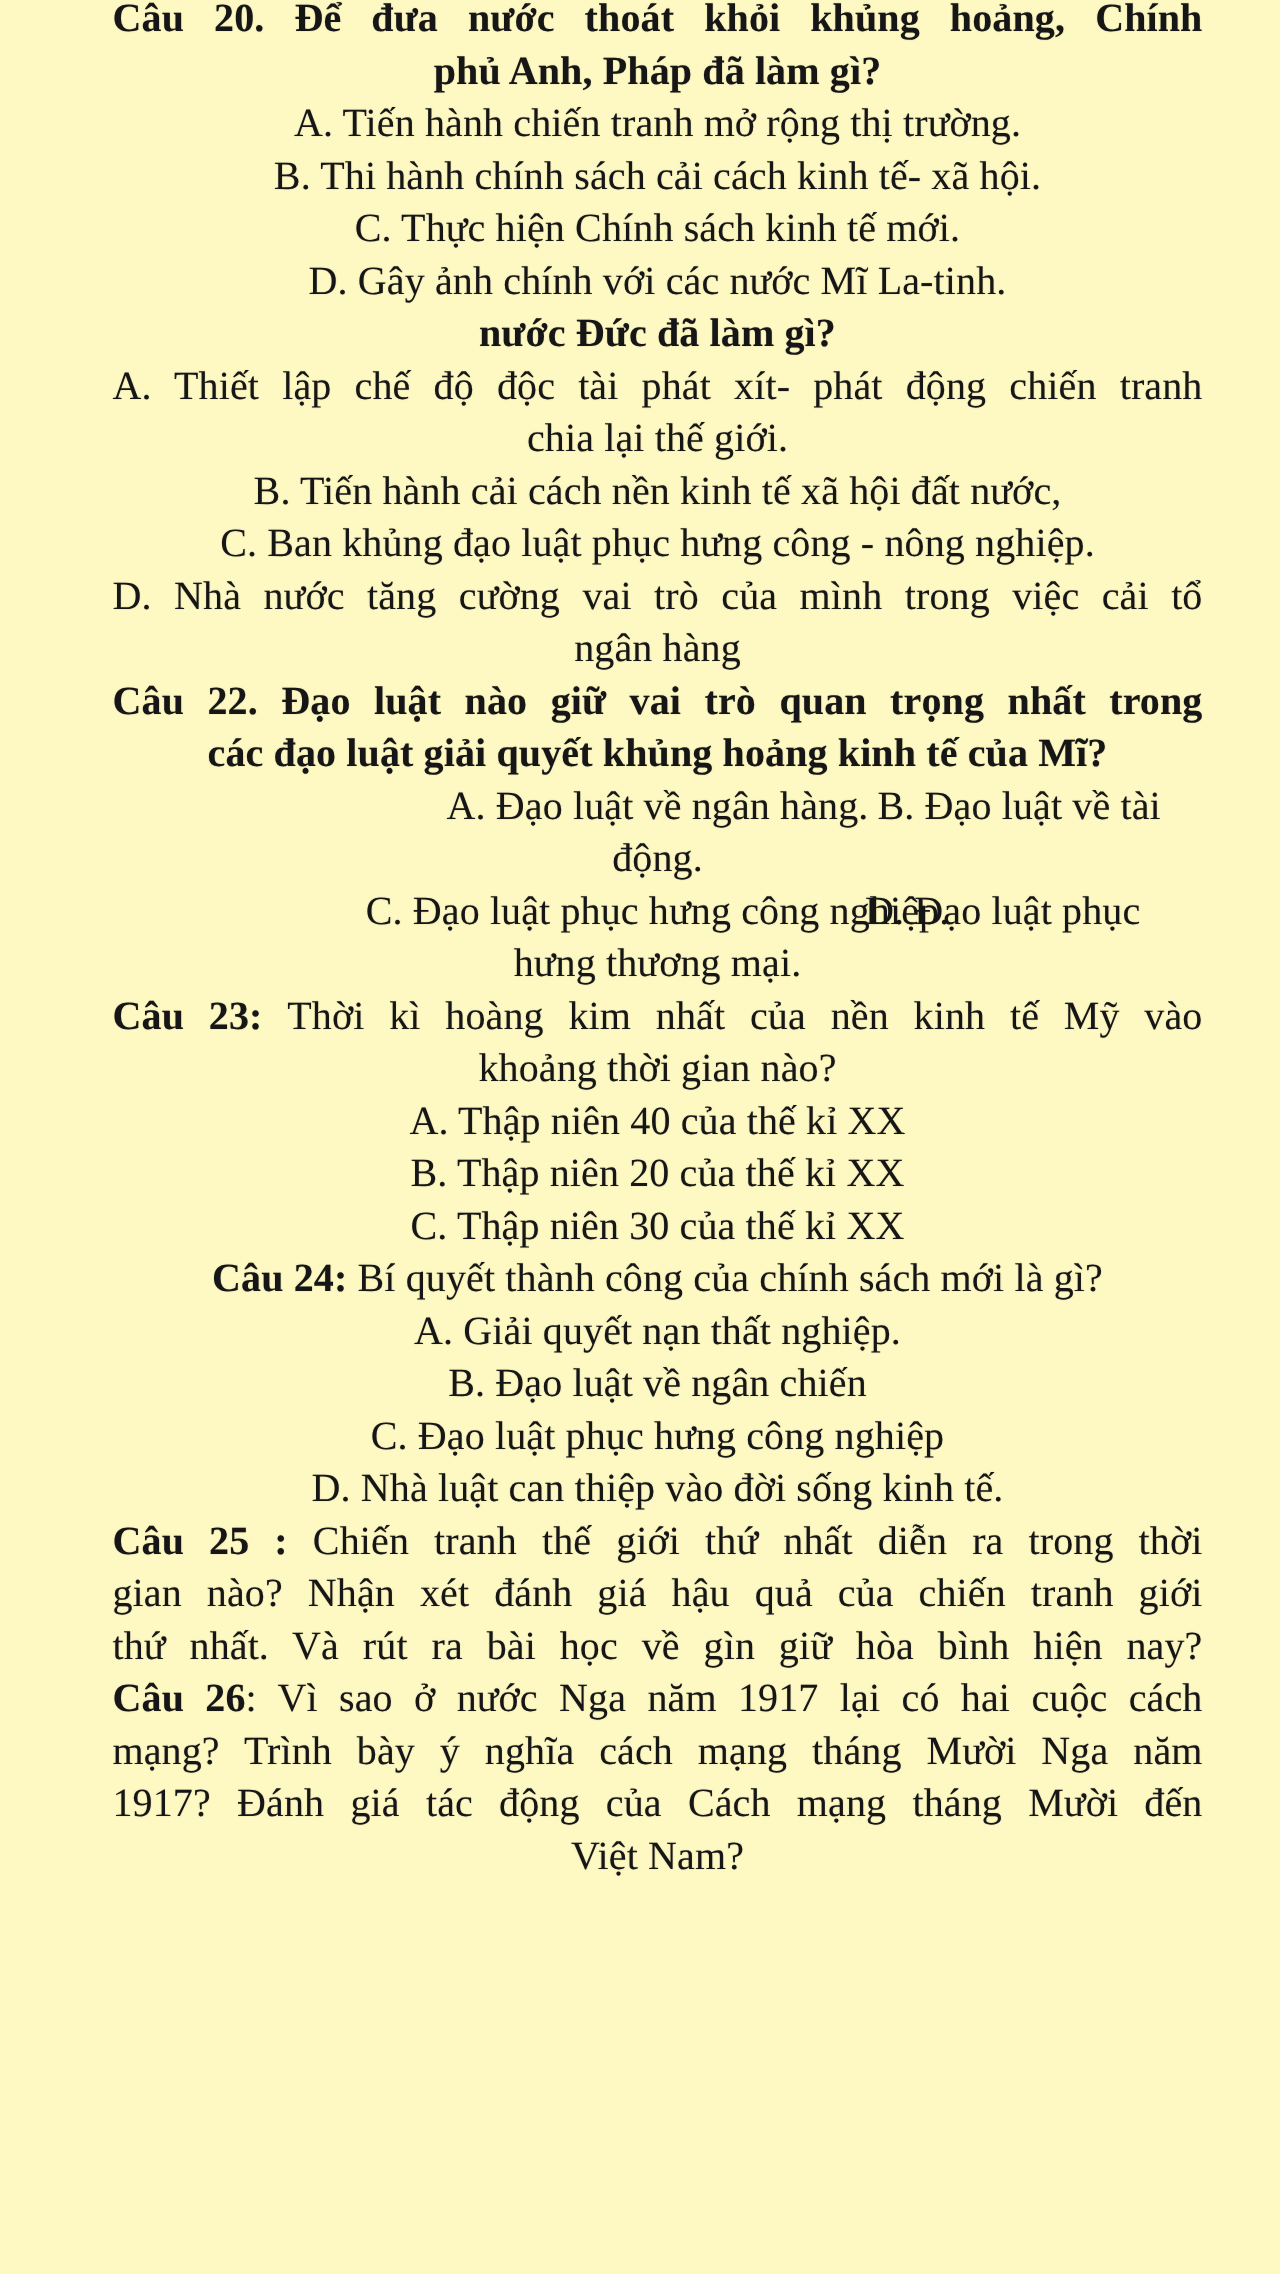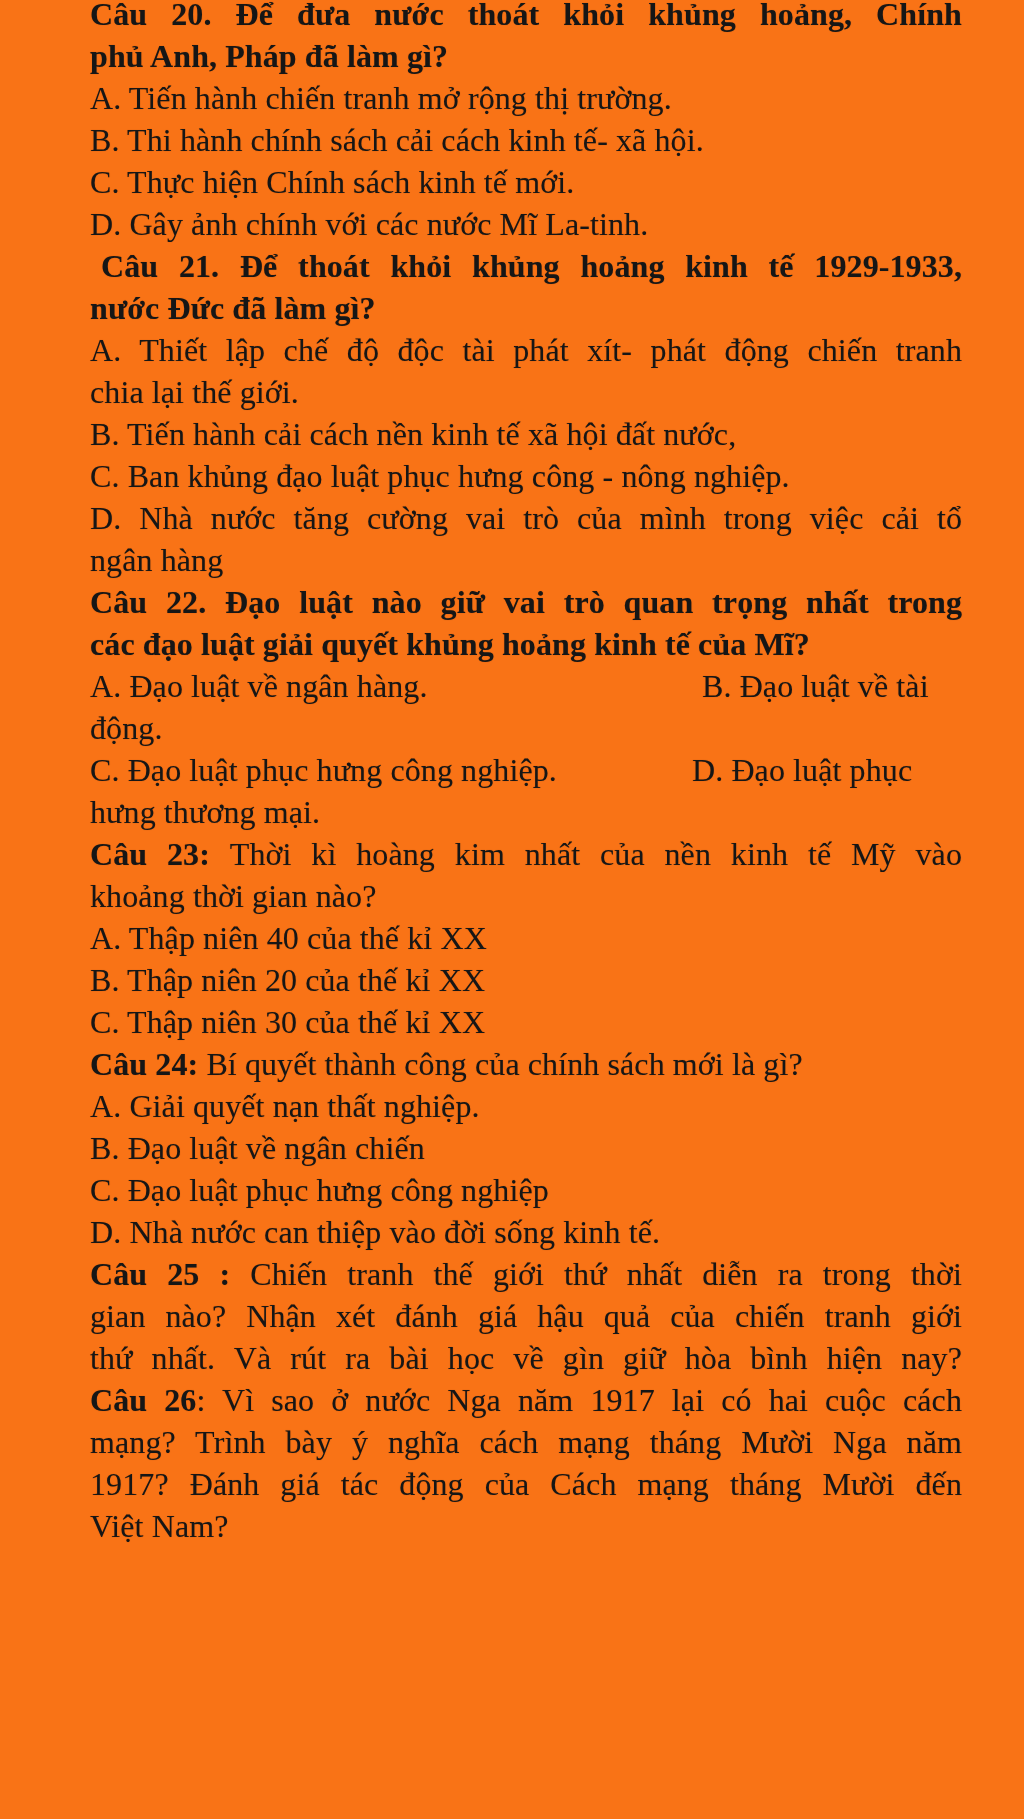--- a/index.html
+++ b/index.html
@@ -11,36 +11,36 @@
     height: 1819px;
     background: #ffffff;
     overflow: hidden;
     position: relative;
     font-family: "Liberation Serif", "DejaVu Serif", serif;
     color: #161616;
   }
   .page {
     position: absolute;
     inset: 0;
-    background: #f97316;
+    background: #fef9c3;
     text-decoration: underline;
   }
   .content {
     position: absolute;
     left: 90px;
     top: -7px;
     width: 872px;
     font-size: 32px;
     line-height: 42px;
     letter-spacing: 0.1px;
     text-shadow: 0 0 1px rgba(20,20,20,0.30);
   }
   .line {
     position: relative;
-    text-align: left;
+    text-align: center;
     height: 42px;
   }
   .line.j {
     text-align: justify;
     text-align-last: justify;
   }
   .line.ind {
     padding-left: 11px;
   }
   .b {
@@ -55,21 +55,20 @@
 <body>
 
 <div class="page">
   <div class="content" id="content">
       <div class="line j"><span class="b">Câu 20. Để đưa nước thoát khỏi khủng hoảng, Chính</span></div>
       <div class="line"><span class="b">phủ Anh, Pháp đã làm gì?</span></div>
       <div class="line"><span>A. Tiến hành chiến tranh mở rộng thị trường.</span></div>
       <div class="line"><span>B. Thi hành chính sách cải cách kinh tế- xã hội.</span></div>
       <div class="line"><span>C. Thực hiện Chính sách kinh tế mới.</span></div>
       <div class="line"><span>D. Gây ảnh chính với các nước Mĩ La-tinh.</span></div>
-      <div class="line j ind"><span class="b">Câu 21. Để thoát khỏi khủng hoảng kinh tế 1929-1933,</span></div>
       <div class="line"><span class="b">nước Đức đã làm gì?</span></div>
       <div class="line j"><span>A. Thiết lập chế độ độc tài phát xít- phát động chiến tranh</span></div>
       <div class="line"><span>chia lại thế giới.</span></div>
       <div class="line"><span>B. Tiến hành cải cách nền kinh tế xã hội đất nước,</span></div>
       <div class="line"><span>C. Ban khủng đạo luật phục hưng công - nông nghiệp.</span></div>
       <div class="line j"><span>D. Nhà nước tăng cường vai trò của mình trong việc cải tổ</span></div>
       <div class="line"><span>ngân hàng</span></div>
       <div class="line j"><span class="b">Câu 22. Đạo luật nào giữ vai trò quan trọng nhất trong</span></div>
       <div class="line"><span class="b">các đạo luật giải quyết khủng hoảng kinh tế của Mĩ?</span></div>
       <div class="line"><span>A. Đạo luật về ngân hàng.</span><span class="col2" style="left: 612px;">B. Đạo luật về tài</span></div>
@@ -78,21 +77,21 @@
       <div class="line"><span>hưng thương mại.</span></div>
       <div class="line j"><span class="b">Câu 23: </span><span>Thời kì hoàng kim nhất của nền kinh tế Mỹ vào</span></div>
       <div class="line"><span>khoảng thời gian nào?</span></div>
       <div class="line"><span>A. Thập niên 40 của thế kỉ XX</span></div>
       <div class="line"><span>B. Thập niên 20 của thế kỉ XX</span></div>
       <div class="line"><span>C. Thập niên 30 của thế kỉ XX</span></div>
       <div class="line"><span class="b">Câu 24: </span><span>Bí quyết thành công của chính sách mới là gì?</span></div>
       <div class="line"><span>A. Giải quyết nạn thất nghiệp.</span></div>
       <div class="line"><span>B. Đạo luật về ngân chiến</span></div>
       <div class="line"><span>C. Đạo luật phục hưng công nghiệp</span></div>
-      <div class="line"><span>D. Nhà nước can thiệp vào đời sống kinh tế.</span></div>
+      <div class="line"><span>D. Nhà luật can thiệp vào đời sống kinh tế.</span></div>
       <div class="line j"><span class="b">Câu 25 : </span><span>Chiến tranh thế giới thứ nhất diễn ra trong thời</span></div>
       <div class="line j"><span>gian nào? Nhận xét đánh giá hậu quả của chiến tranh giới</span></div>
       <div class="line j"><span>thứ nhất. Và rút ra bài học về gìn giữ hòa bình hiện nay?</span></div>
       <div class="line j"><span class="b">Câu 26</span><span>: Vì sao ở nước Nga năm 1917 lại có hai cuộc cách</span></div>
       <div class="line j"><span>mạng? Trình bày ý nghĩa cách mạng tháng Mười Nga năm</span></div>
       <div class="line j"><span>1917? Đánh giá tác động của Cách mạng tháng Mười đến</span></div>
       <div class="line"><span>Việt Nam?</span></div>
     </div>
 </div>
 

